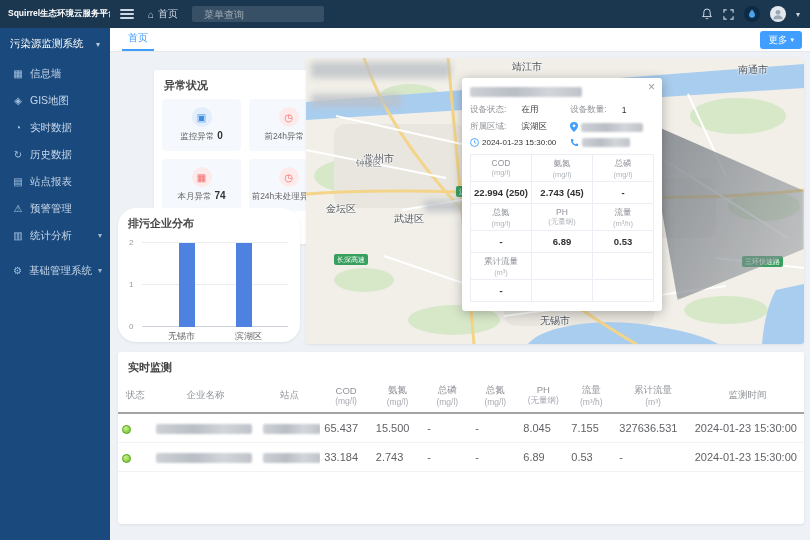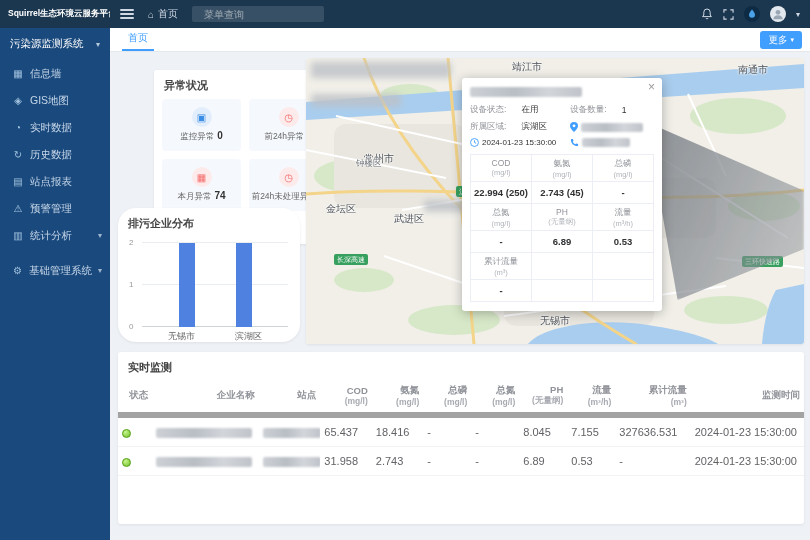--- a/index.html
+++ b/index.html
@@ -79,21 +79,21 @@
   .p-table{margin-top:7px;display:grid;grid-template-columns:repeat(3,1fr);border-top:1px solid #ebeef5;border-left:1px solid #ebeef5;}
   .p-h,.p-v{border-right:1px solid #ebeef5;border-bottom:1px solid #ebeef5;text-align:center;}
   .p-h{padding:3px 1px 2px;}
   .p-hn{font-size:8.5px;color:#909399;}
   .p-hu{font-size:7.5px;color:#b1b5bb;}
   .p-v{font-size:9.5px;font-weight:bold;color:#303133;padding:5px 2px;}
 
   
   .card-table{left:118px;top:352px;width:686px;height:172px;overflow:hidden;}
   .rt-table{width:100%;border-collapse:collapse;table-layout:fixed;}
-  .rt-table th{font-weight:bold;color:#909399;font-size:9.5px;text-align:right;padding:3px 4px 5px;border-bottom:6px solid #a3a3a3;vertical-align:middle;}
+  .rt-table th{font-weight:normal;color:#909399;font-size:9.5px;text-align:center;padding:3px 4px 5px;border-bottom:2px solid #a3a3a3;vertical-align:middle;}
   .th-u{font-size:8.5px;color:#a8abb2;}
   .rt-table td{font-size:11px;color:#606266;padding:8px 4px;border-bottom:1px solid #f2f3f5;white-space:nowrap;overflow:hidden;}
   .dot{display:inline-block;width:9px;height:9px;border-radius:50%;background:radial-gradient(circle at 35% 30%,#c9f58a,#6ebe2a);border:1px solid #5aa21f;vertical-align:middle;}
   .c-status{padding-left:10px;}
   col.c1{width:5%}col.c2{width:15.5%}col.c3{width:9%}col.c4{width:7.5%}col.c5{width:7.5%}col.c6{width:7%}col.c7{width:7%}col.c8{width:7%}col.c9{width:7%}col.c10{width:11%}col.c11{width:16.5%}
 
   
   .blur{display:inline-block;height:10px;border-radius:2px;background:linear-gradient(90deg,#cdd1d6,#b9bec5 40%,#d2d5da 70%,#c0c4ca);filter:blur(1.2px);vertical-align:middle;}
   .b-name{width:96px;}
   .b-site{width:58px;}
@@ -437,33 +437,33 @@
               <div class="th-n">监测时间</div>
             </th>
           </tr>
         </thead>
       <tbody id="rt-body">
           <tr>
             <td class="c-status"><span class="dot"></span></td>
             <td><span class="blur b-name"></span></td>
             <td><span class="blur b-site"></span></td>
             <td class="num">65.437</td>
-            <td class="num">18.416</td>
+            <td class="num">15.500</td>
             <td class="num">-</td>
             <td class="num">-</td>
             <td class="num">8.045</td>
             <td class="num">7.155</td>
             <td class="num">327636.531</td>
             <td class="num">2024-01-23 15:30:00</td>
           </tr>
           <tr>
             <td class="c-status"><span class="dot"></span></td>
             <td><span class="blur b-name"></span></td>
             <td><span class="blur b-site"></span></td>
-            <td class="num">31.958</td>
+            <td class="num">33.184</td>
             <td class="num">2.743</td>
             <td class="num">-</td>
             <td class="num">-</td>
             <td class="num">6.89</td>
             <td class="num">0.53</td>
             <td class="num">-</td>
             <td class="num">2024-01-23 15:30:00</td>
           </tr>
         </tbody>
     </table>

